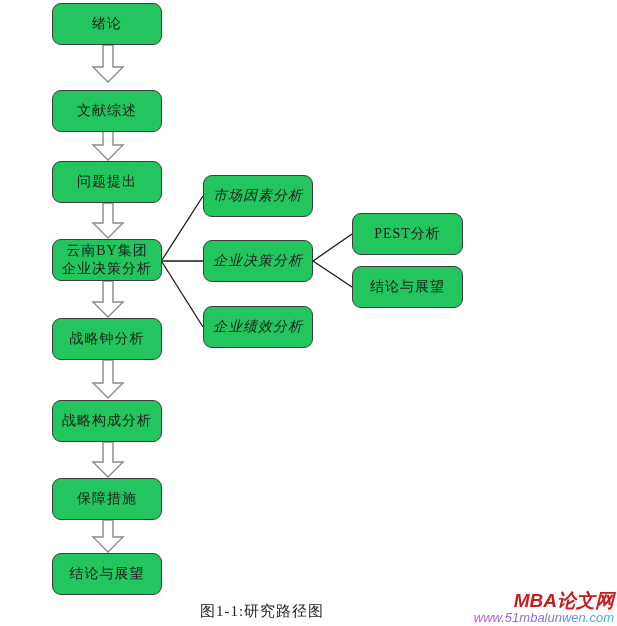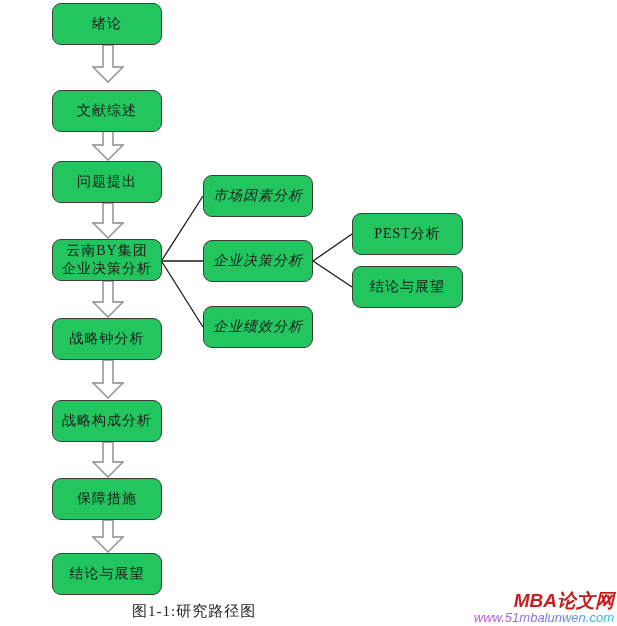--- a/index.html
+++ b/index.html
@@ -27,21 +27,21 @@
   .box-right{left:352px;width:111px;}
   .box-main{left:52px;}
   .box-label{
     font-size:14px;color:#1a1a1a;
     text-align:center;line-height:18px;
     white-space:pre-line;
     letter-spacing:1px;
   }
   .caption{
     position:absolute;left:132px;top:602px;width:260px;
-    text-align:left;font-size:15px;color:#222222;
+    text-align:center;font-size:15px;color:#222222;
     letter-spacing:1px;
   }
   .watermark{position:absolute;right:1px;top:584px;z-index:3;}
   .wm-name{font-family:"Liberation Sans","DejaVu Sans",sans-serif;font-style:italic;font-weight:bold;font-size:19px;}
   .wm-url{font-family:"Liberation Sans","DejaVu Sans",sans-serif;font-style:italic;font-size:13px;}
 </style>
 </head>
 <body>
 
 <div class="canvas">

